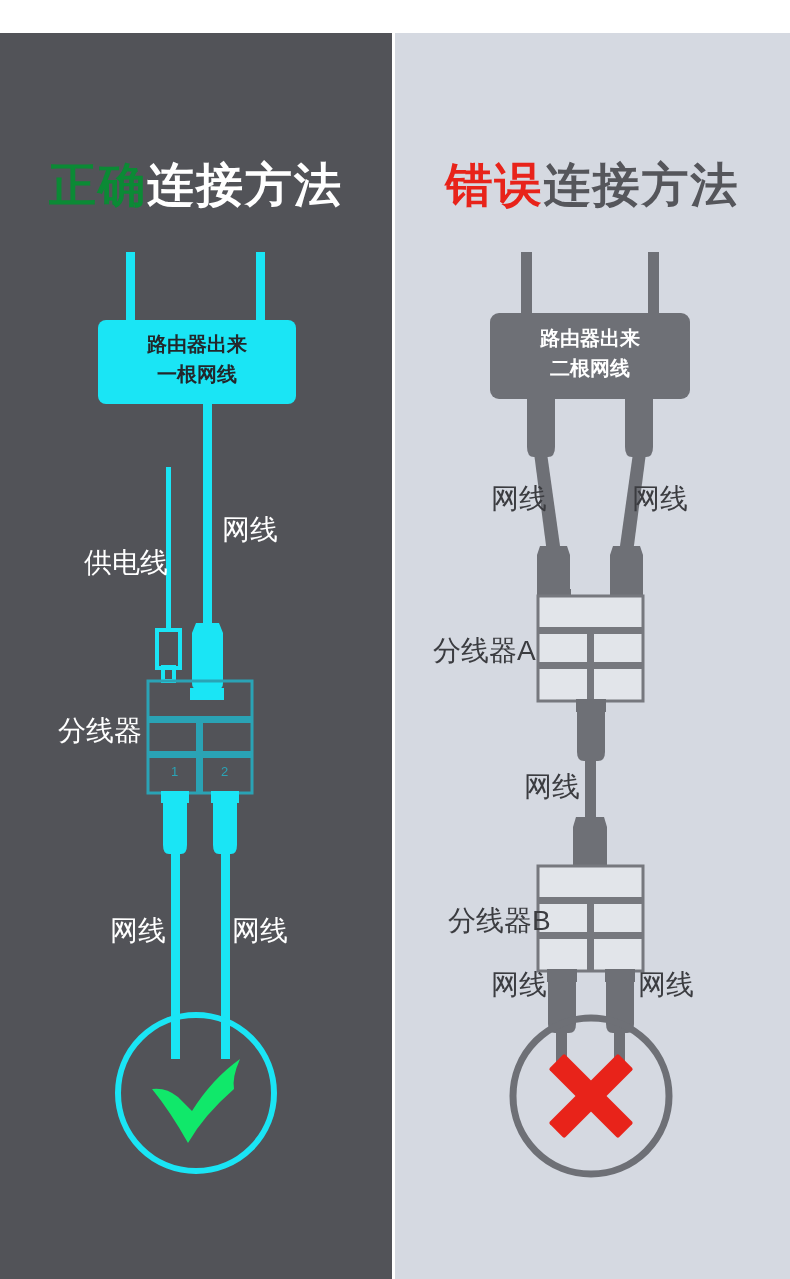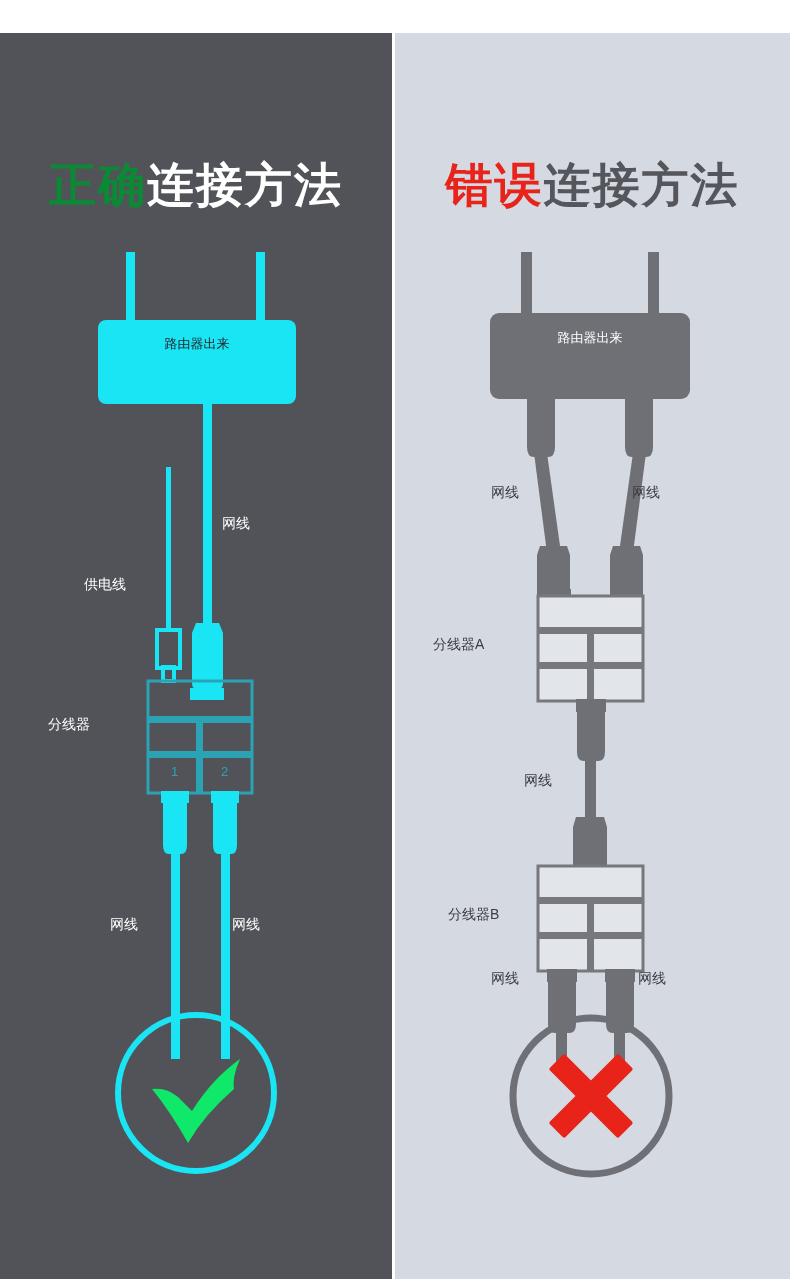--- a/index.html
+++ b/index.html
@@ -29,38 +29,38 @@
   .t-accent-ok{color:#0b8a35;}
   .t-rest-ok{color:#ffffff;}
   .t-accent-bad{color:#e8231a;}
   .t-rest-bad{color:#55565b;}
 
   svg{display:block;}
   .svg-layer{position:absolute;left:0;top:0;}
 
   .lbl{
     position:absolute;
-    font-size:14px;
+    font-size:28px;
     white-space:nowrap;
     line-height:1;
   }
   .lbl-light{color:#ffffff;}
   .lbl-dark{color:#3b3c40;}
   .lbl-port{
     position:absolute;
     font-size:13px;
     color:#2aa3b5;
     white-space:nowrap;
   }
   .box-text{
     position:absolute;
     text-align:center;
-    font-size:13px;
+    font-size:20px;
     line-height:30px;
-    font-weight:normal;
+    font-weight:bold;
     white-space:nowrap;
   }
   .box-text-dark{color:#23272b;}
   .box-text-light{color:#ffffff;}
 </style>
 </head>
 <body>
 
 <div id="stage">
 
@@ -108,25 +108,26 @@
       <rect x="171" y="816" width="9" height="210" fill="#1ae5f5"></rect>
       <rect x="221" y="816" width="9" height="210" fill="#1ae5f5"></rect>
 
       <circle cx="196" cy="1060" r="78" fill="none" stroke="#1ae5f5" stroke-width="6"></circle>
 
       <path d="M152 1056 q14 -2 26 8 l14 14 q20 -32 48 -52 q-8 18 -6 30 q-30 26 -46 54 q-18 -32 -36 -54 z" fill="#10e86a"></path>
     </svg>
 
     <div class="box-text box-text-dark" style="left:98px;top:296px;width:198px;">
       <div>路由器出来</div>
-    </div>
-
-    <div class="lbl lbl-light" style="left:84px;top:544px;">供电线</div>
+      <div>一根网线</div>
+    </div>
+
+    <div class="lbl lbl-light" style="left:84px;top:516px;">供电线</div>
     <div class="lbl lbl-light" style="left:222px;top:483px;">网线</div>
-    <div class="lbl lbl-light" style="left:48px;top:684px;">分线器</div>
+    <div class="lbl lbl-light" style="left:58px;top:684px;">分线器</div>
     <div class="lbl-port" style="left:171px;top:731px;">1</div>
     <div class="lbl-port" style="left:221px;top:731px;">2</div>
     <div class="lbl lbl-light" style="left:110px;top:884px;">网线</div>
     <div class="lbl lbl-light" style="left:232px;top:884px;">网线</div>
   </div>
 
   <div class="panel" id="panel-right">
 
     <div class="title" id="title-right">
       <span class="t-accent-bad">错误</span><span class="t-rest-bad">连接方法</span>
@@ -199,20 +200,21 @@
       <circle cx="196" cy="1063" r="78" fill="none" stroke="#6e7076" stroke-width="7"></circle>
 
       <g>
         <rect x="185" y="1014" width="22" height="98" rx="2" fill="#e8231a" transform="rotate(45 196 1063)"></rect>
         <rect x="185" y="1014" width="22" height="98" rx="2" fill="#e8231a" transform="rotate(-45 196 1063)"></rect>
       </g>
     </svg>
 
     <div class="box-text box-text-light" style="left:95px;top:290px;width:200px;">
       <div>路由器出来</div>
+      <div>二根网线</div>
     </div>
 
     <div class="lbl lbl-dark" style="left:96px;top:452px;">网线</div>
     <div class="lbl lbl-dark" style="left:237px;top:452px;">网线</div>
     <div class="lbl lbl-dark" style="left:38px;top:604px;">分线器A</div>
     <div class="lbl lbl-dark" style="left:129px;top:740px;">网线</div>
     <div class="lbl lbl-dark" style="left:53px;top:874px;text-align:right;">分线器B</div>
     <div class="lbl lbl-dark" style="left:96px;top:938px;">网线</div>
     <div class="lbl lbl-dark" style="left:243px;top:938px;">网线</div>
   </div>

